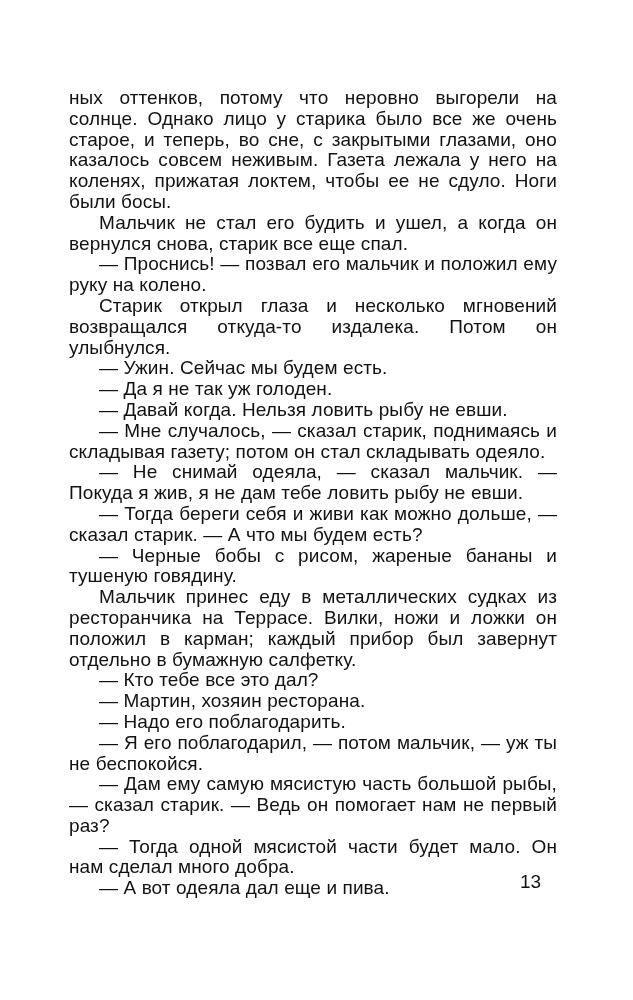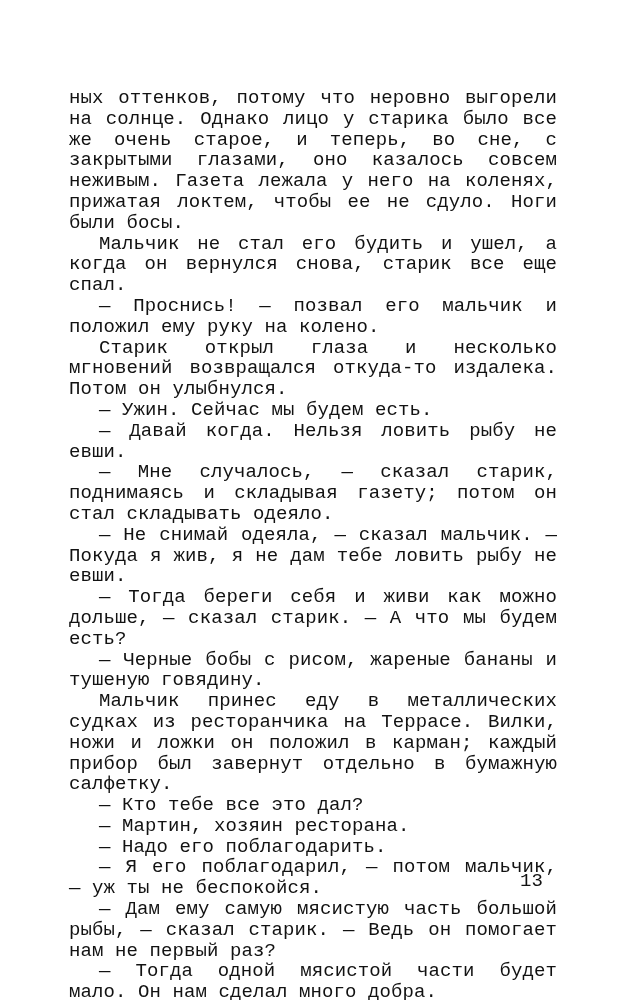--- a/index.html
+++ b/index.html
@@ -6,21 +6,21 @@
     margin: 0;
     padding: 0;
     background: #ffffff;
   }
   .page {
     position: relative;
     width: 633px;
     height: 1000px;
     background: #ffffff;
     overflow: hidden;
-    font-family: Liberation Mono, monospace;
+    font-family: Liberation Sans, sans-serif;
     color: #121212;
   }
   .text-block {
     position: absolute;
     left: 69px;
     top: 88px;
     width: 488px;
     font-size: 19px;
     line-height: 20.8px;
     text-align: justify;
@@ -46,20 +46,21 @@
 </head>
 <body>
 
 <div class="page">
   <div class="text-block">
     <p class="para no-indent">ных оттенков, потому что неровно выгорели на солнце. Однако лицо у старика было все же очень старое, и теперь, во сне, с закрытыми глазами, оно казалось совсем неживым. Газета лежала у него на коленях, прижатая локтем, чтобы ее не сдуло. Ноги были босы.</p>
     <p class="para">Мальчик не стал его будить и ушел, а когда он вернулся снова, старик все еще спал.</p>
     <p class="para">— Проснись! — позвал его мальчик и положил ему руку на колено.</p>
     <p class="para">Старик открыл глаза и несколько мгновений возвращался откуда-то издалека. Потом он улыбнулся.</p>
     <p class="para">— Ужин. Сейчас мы будем есть.</p>
+    <p class="para">— Да я не так уж голоден.</p>
     <p class="para">— Давай когда. Нельзя ловить рыбу не евши.</p>
     <p class="para">— Мне случалось, — сказал старик, поднимаясь и складывая газету; потом он стал складывать одеяло.</p>
     <p class="para">— Не снимай одеяла, — сказал мальчик. — Покуда я жив, я не дам тебе ловить рыбу не евши.</p>
     <p class="para">— Тогда береги себя и живи как можно дольше, — сказал старик. — А что мы будем есть?</p>
     <p class="para">— Черные бобы с рисом, жареные бананы и тушеную говядину.</p>
     <p class="para">Мальчик принес еду в металлических судках из ресторанчика на Террасе. Вилки, ножи и ложки он положил в карман; каждый прибор был завернут отдельно в бумажную салфетку.</p>
     <p class="para">— Кто тебе все это дал?</p>
     <p class="para">— Мартин, хозяин ресторана.</p>
     <p class="para">— Надо его поблагодарить.</p>
     <p class="para">— Я его поблагодарил, — потом мальчик, — уж ты не беспокойся.</p>

